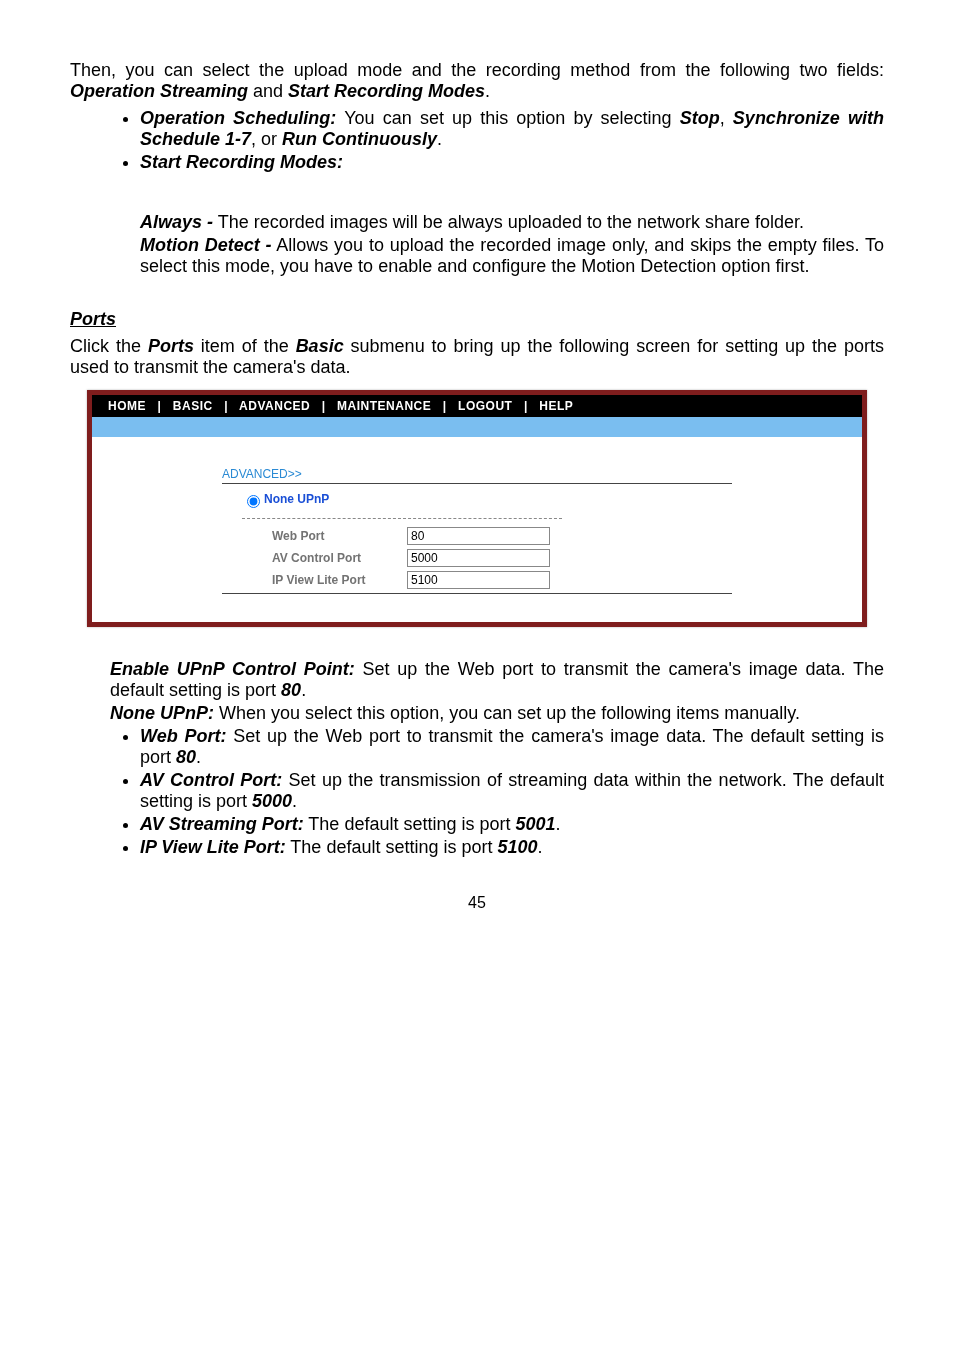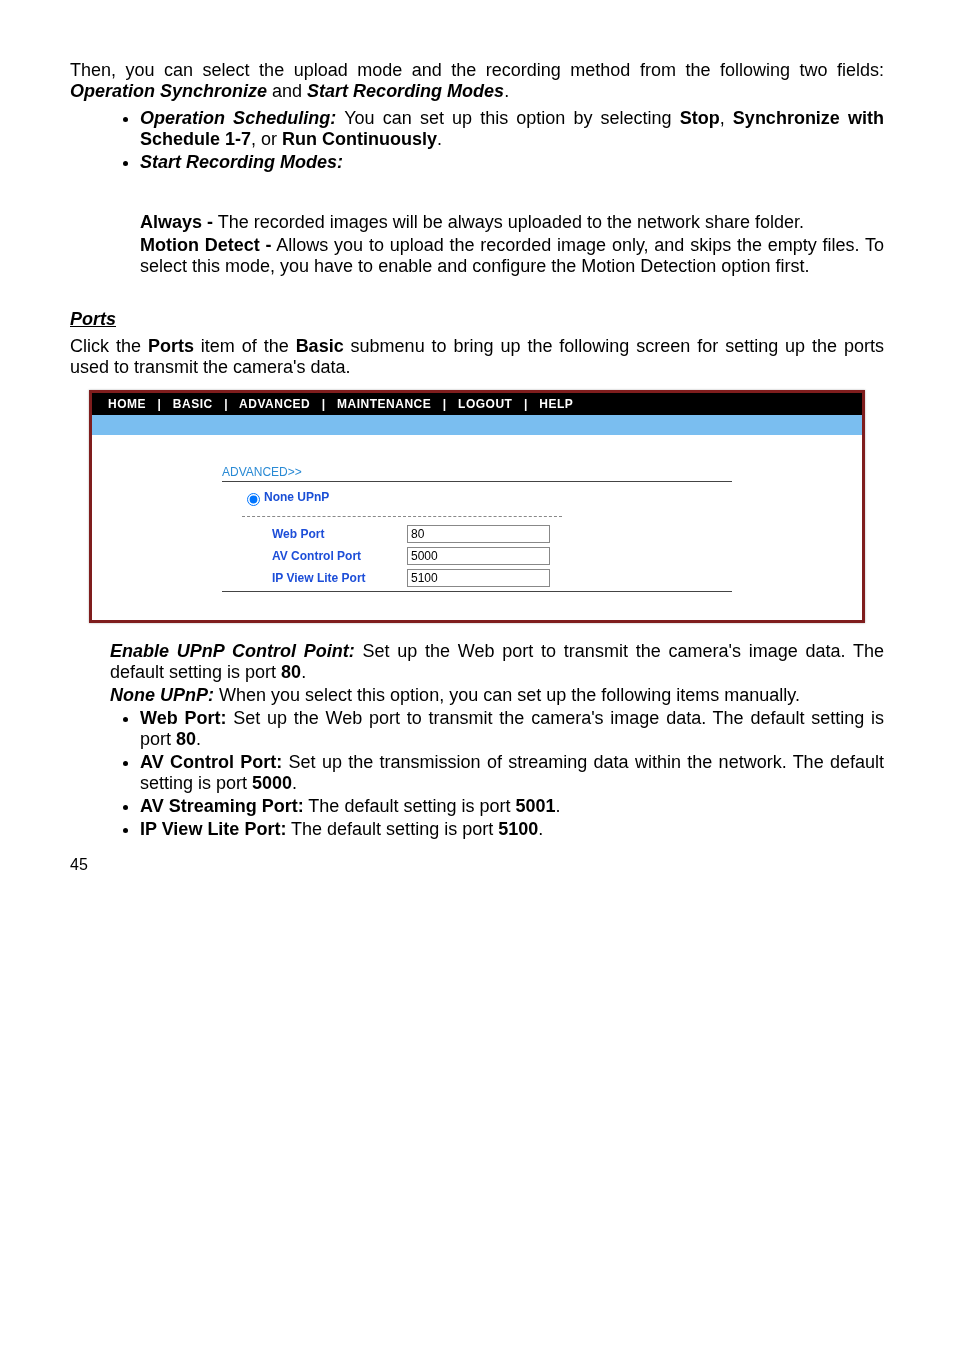--- a/index.html
+++ b/index.html
@@ -6,47 +6,48 @@
     margin: 0;
     padding: 60px 70px 60px 70px;
     font-family: Arial, sans-serif;
     font-size: 18px;
     color: #000;
     background: #fff;
     width: 954px;
     box-sizing: border-box;
   }
   .page-num {
-    margin-top: 16px;
+    text-align: center;
+    margin-top: 36px;
     font-size: 16px;
   }
   p { margin: 0 0 2px 0; }
   .justify { text-align: justify; }
-  .bold { font-weight: bold; }
+  .bold { font-weight: bold; font-style: italic; }
   .italic { font-style: italic; }
   ul.bullets {
     list-style: disc;
     margin: 6px 0 10px 0;
     padding-left: 70px;
   }
   ul.bullets > li { margin-bottom: 2px; text-align: justify; }
   .sub-block { margin-left: 70px; margin-top: 39px; }
   .section-underline {
     font-weight: bold;
     font-style: italic;
     text-decoration: underline;
     display: inline-block;
     margin-top: 30px;
     margin-bottom: 6px;
   }
   
   .ui-panel {
-    margin: 12px auto 18px auto;
+    margin: 12px auto 32px auto;
     width: 770px;
-    border: 3px solid #7f1d1d;
+    border: 5px solid #7f1d1d;
     box-shadow: 0 0 2px rgba(0,0,0,0.3);
     font-size: 12px;
     font-family: Verdana, Arial, sans-serif;
   }
   .ui-menubar {
     background: #000;
     color: #fff;
     padding: 4px 16px;
     font-weight: bold;
     font-size: 12px;
@@ -86,21 +87,21 @@
     margin: 10px 0 8px 20px;
     width: 320px;
   }
   .ui-field {
     display: flex;
     align-items: center;
     margin-left: 50px;
     margin-bottom: 4px;
   }
   .ui-field-label {
-    color: #1d4ed8;
+    color: #737373;
     font-weight: bold;
     font-size: 12px;
     width: 135px;
   }
   .ui-field input[type=text] {
     width: 135px;
     font-size: 12px;
     padding: 1px 3px;
     border: 1px solid #888;
   }
@@ -125,21 +126,21 @@
   }
   ul.dots2 > li { margin-bottom: 2px; text-align: justify; }
 </style>
 </head>
 <body>
 
 
 
 
 <p class="justify">
-  <span>Then, you can select the upload mode and the recording method from the following two fields: </span><span class="bold italic">Operation Synchronize</span><span> and </span><span class="bold italic">Start Recording Modes</span><span>.</span>
+  <span>Then, you can select the upload mode and the recording method from the following two fields: </span><span class="bold italic">Operation Streaming</span><span> and </span><span class="bold italic">Start Recording Modes</span><span>.</span>
 </p>
 
 <ul class="bullets">
   <li>
     <span class="bold italic">Operation Scheduling: </span><span>You can set up this option by selecting </span><span class="bold">Stop</span><span>, </span><span class="bold">Synchronize with Schedule 1-7</span><span>, or </span><span class="bold">Run Continuously</span><span>.</span>
   </li>
   <li>
     <span class="bold italic">Start Recording Modes:</span>
   </li>
 </ul>

